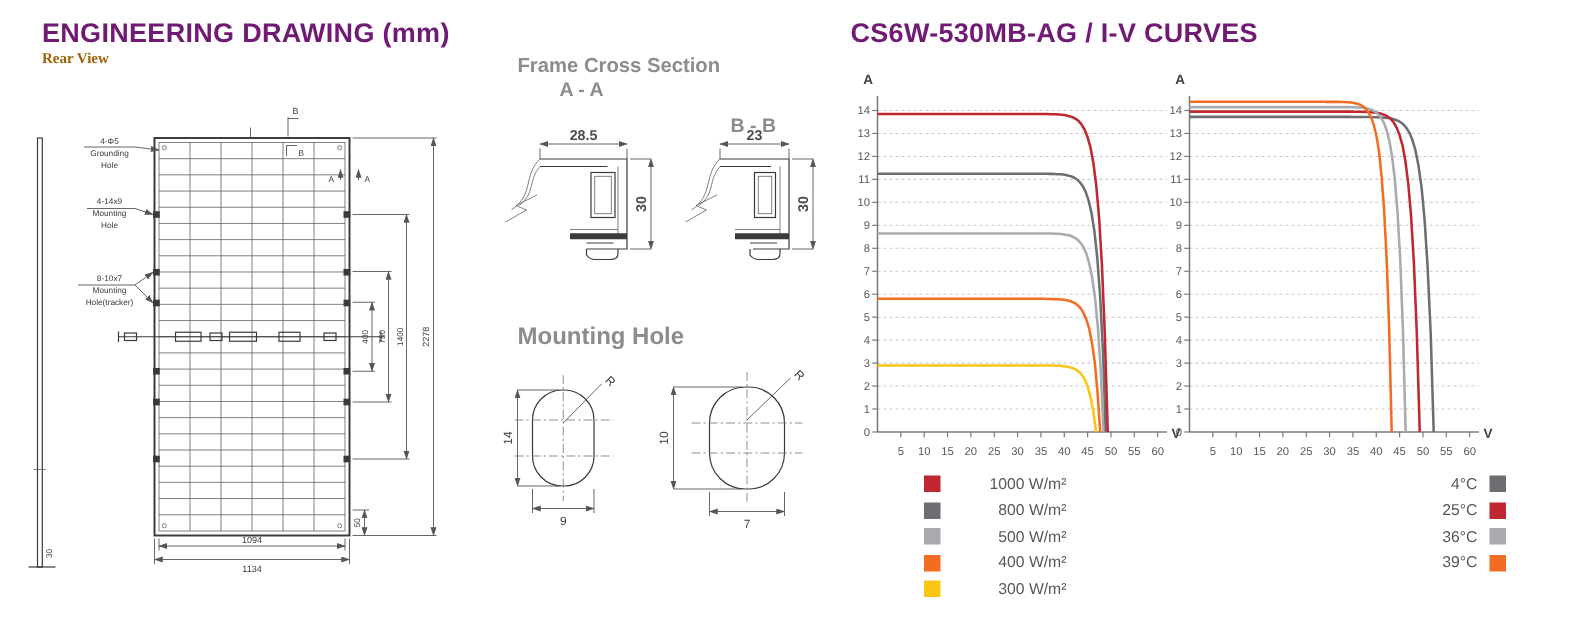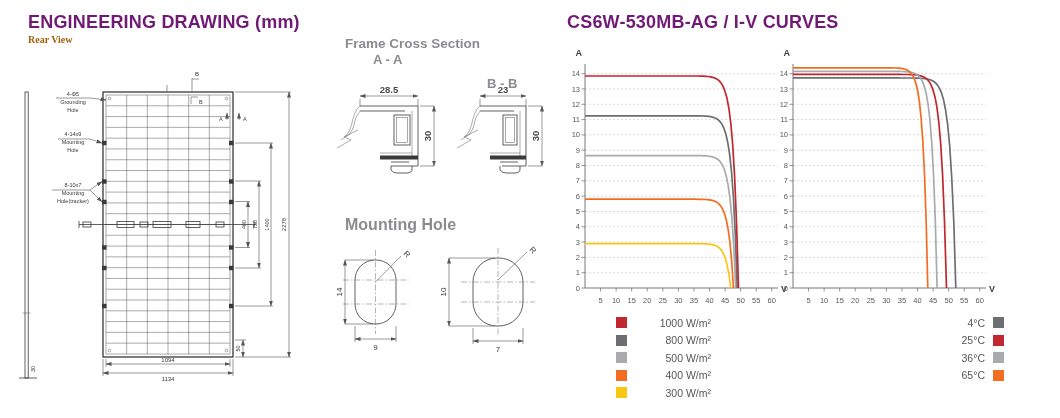--- a/index.html
+++ b/index.html
@@ -498,19 +498,19 @@
         </div>
         <div class="lrow">
           <span class="llabel">25°C</span>
           <span class="swatch" style="background: rgb(192, 39, 46);"></span>
         </div>
         <div class="lrow">
           <span class="llabel">36°C</span>
           <span class="swatch" style="background: rgb(168, 170, 173);"></span>
         </div>
         <div class="lrow">
-          <span class="llabel">65°C</span>
+          <span class="llabel">39°C</span>
           <span class="swatch" style="background: rgb(242, 109, 33);"></span>
         </div>
       </div>
   </div>
 
 </div>
 
 </body></html>

